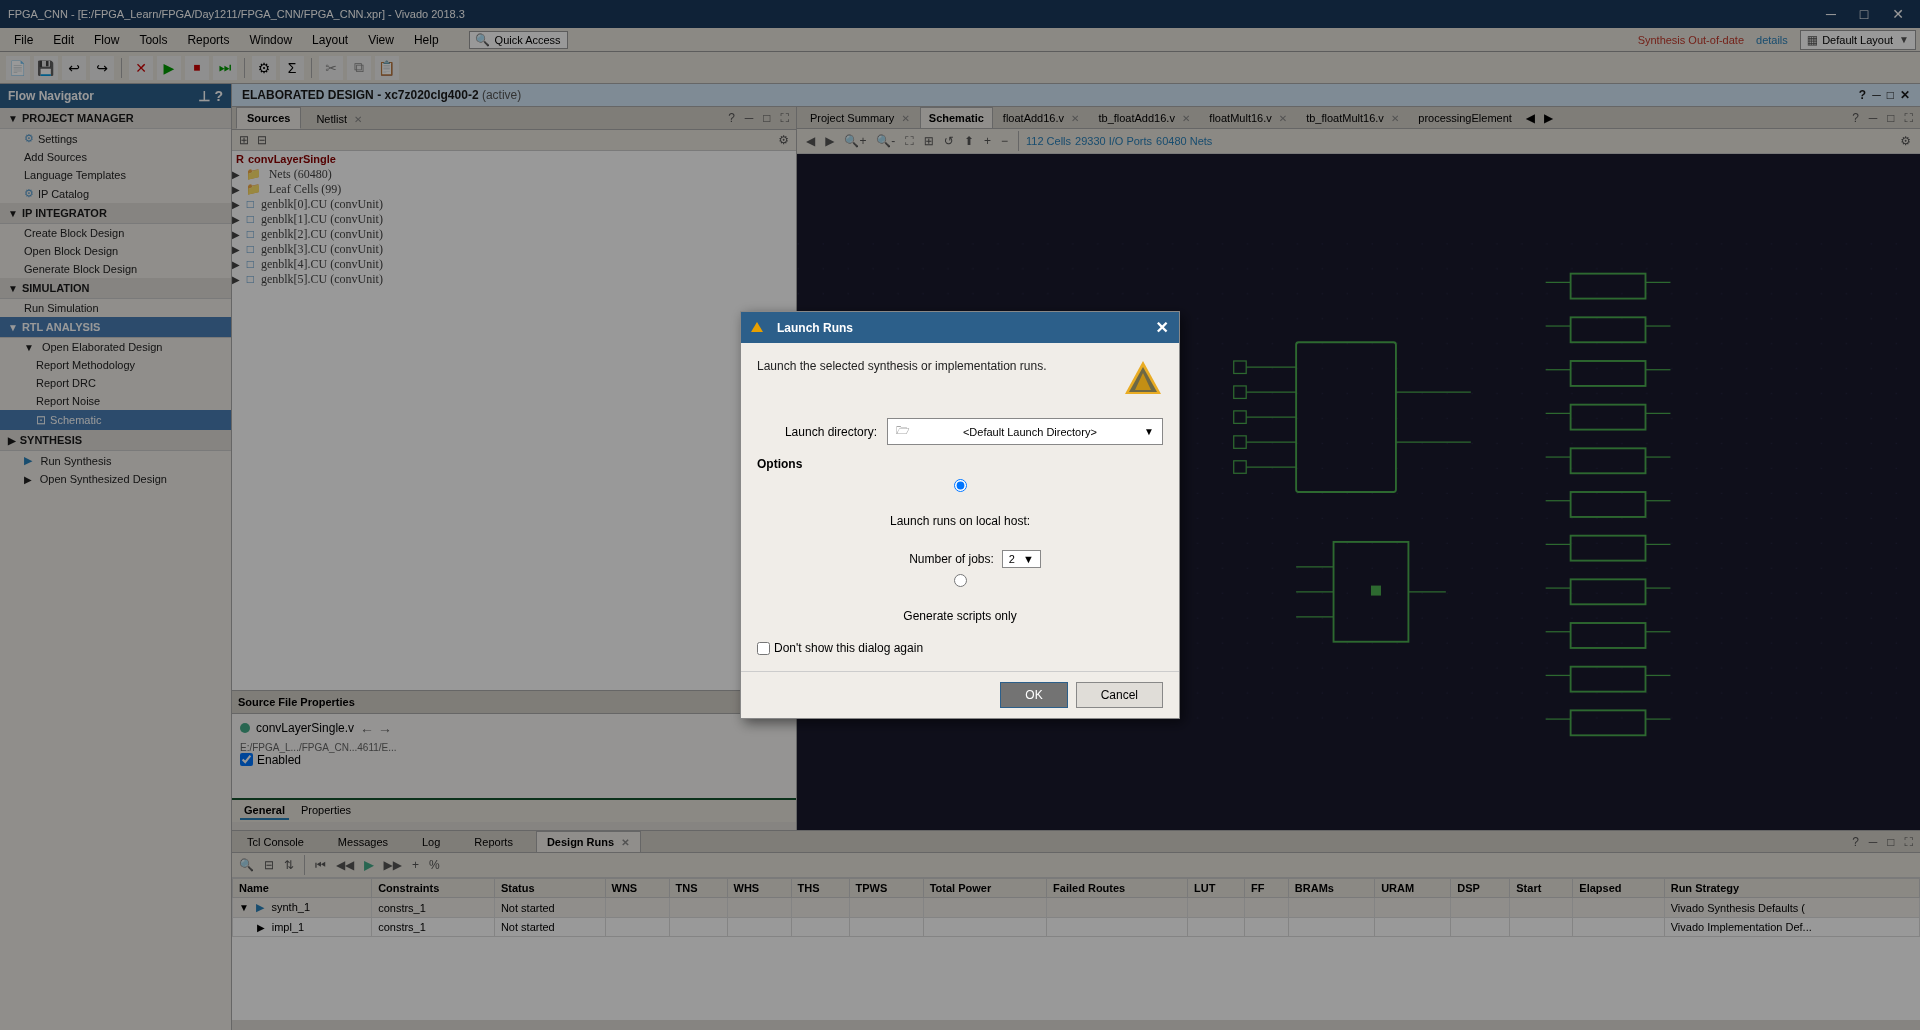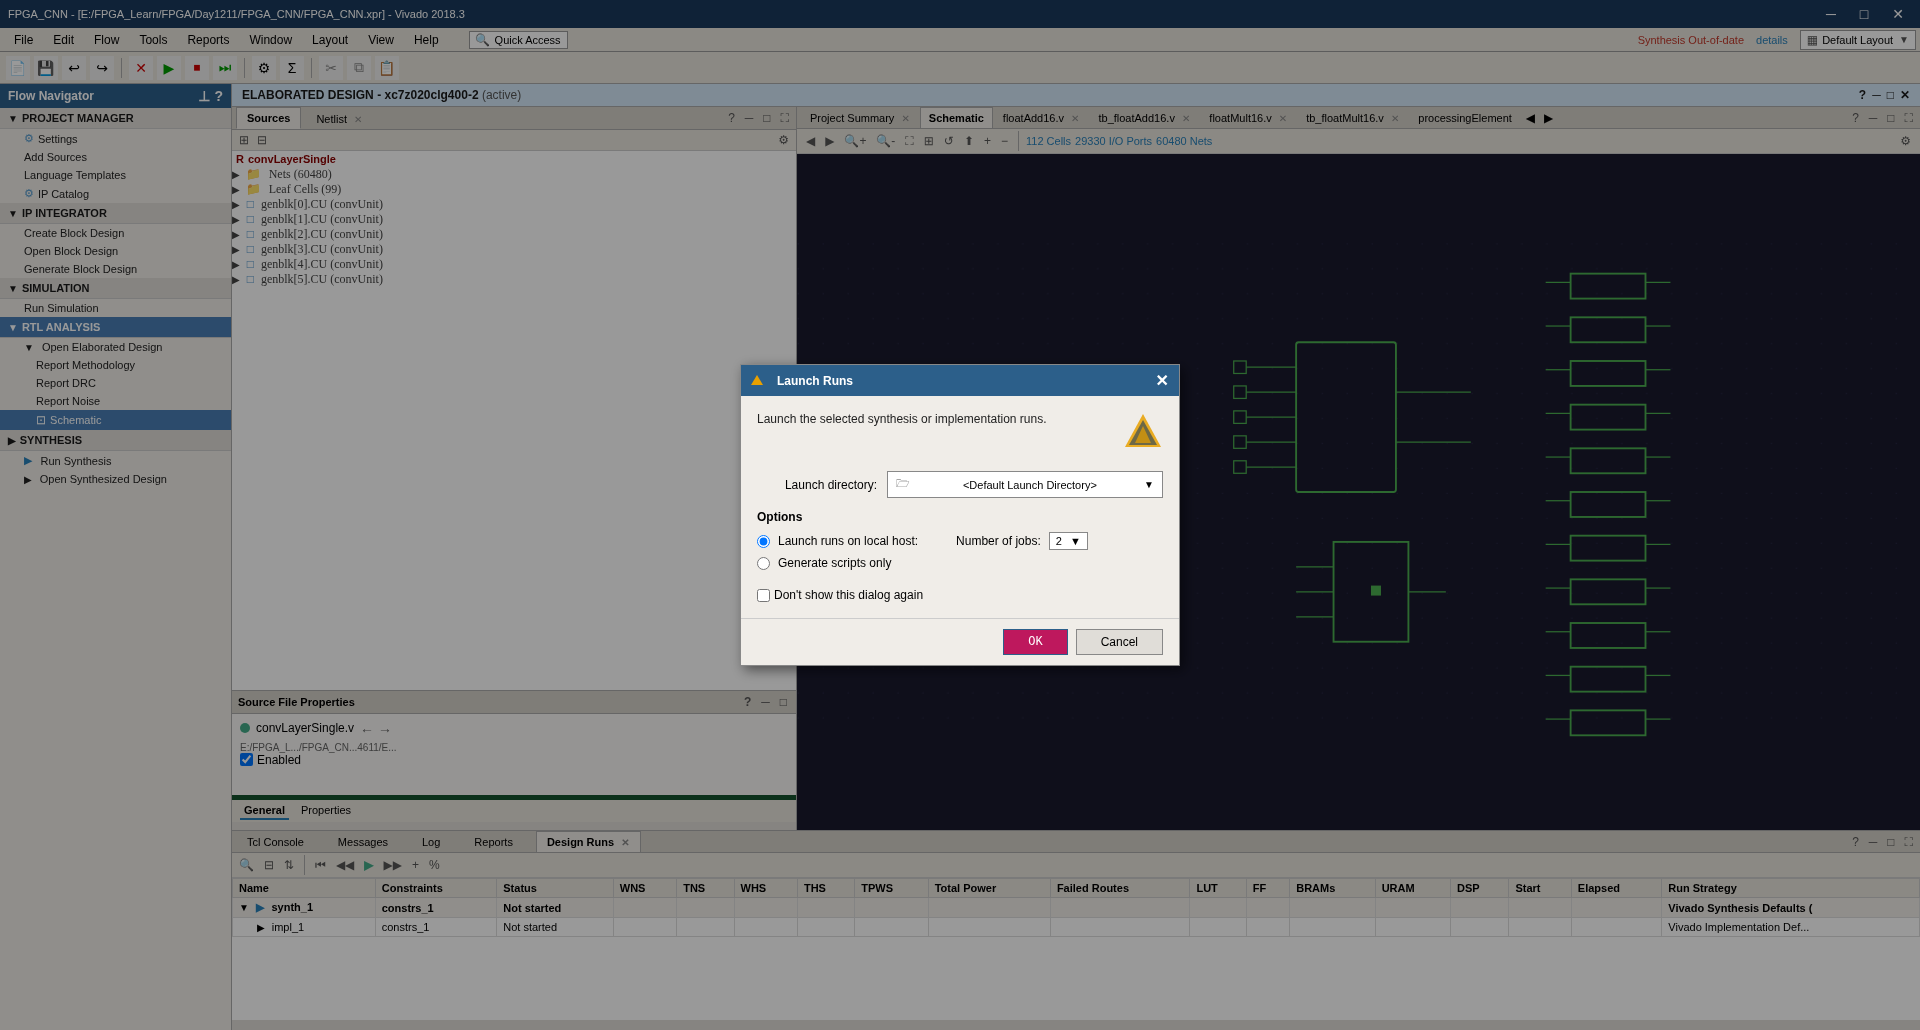--- a/index.html
+++ b/index.html
@@ -69,21 +69,21 @@
     
     #src-file-props { height: 140px; border-top: 1px solid #aaa; display: flex; flex-direction: column; }
     #sfp-header { display: flex; align-items: center; justify-content: space-between; background: #d4d0c8; padding: 3px 6px; border-bottom: 1px solid #aaa; font-size: 11px; font-weight: bold; }
     #sfp-content { padding: 6px 8px; background: #f8f7f5; flex: 1; overflow: hidden; }
     .sfp-file { display: flex; align-items: center; gap: 6px; margin-bottom: 6px; }
     .sfp-dot { width: 10px; height: 10px; border-radius: 50%; background: #4a8; display: inline-block; }
     .sfp-arrows { display: flex; gap: 4px; }
     .sfp-arrow { font-size: 14px; color: #666; cursor: pointer; }
     .sfp-path { font-size: 10px; color: #666; overflow: hidden; text-overflow: ellipsis; white-space: nowrap; }
     .sfp-enabled { display: flex; align-items: flex-start; gap: 4px; }
-    #sfp-tabs { display: flex; gap: 8px; padding: 2px 8px; background: #e8e4dc; border-top: 5px solid #14532d; }
+    #sfp-tabs { display: flex; gap: 8px; padding: 2px 8px; background: #e8e4dc; border-top: 2px solid #14532d; }
     .sfp-tab { font-size: 11px; cursor: pointer; padding: 2px 4px; }
     .sfp-tab.active { font-weight: bold; border-bottom: 2px solid #2980b9; }
 
     
     #schematic-area { flex: 1; display: flex; flex-direction: column; overflow: hidden; }
     #schematic-tabs { display: flex; align-items: center; background: #d4d0c8; border-bottom: 1px solid #aaa; padding: 0 4px; gap: 1px; overflow: hidden; }
     .sch-tab { padding: 4px 8px; cursor: pointer; font-size: 11px; border: 1px solid transparent; border-bottom: none; white-space: nowrap; }
     .sch-tab.active { background: #f0ede8; border-color: #aaa; font-weight: bold; }
     #schematic-toolbar { display: flex; align-items: center; padding: 2px 6px; background: #e8e4dc; border-bottom: 1px solid #ccc; gap: 4px; }
     .sch-stat { font-size: 11px; color: #2980b9; cursor: pointer; }
@@ -93,45 +93,45 @@
     #bottom-panel { height: 200px; border-top: 1px solid #aaa; display: flex; flex-direction: column; }
     #bottom-tabs { display: flex; align-items: center; background: #d4d0c8; border-bottom: 1px solid #aaa; padding: 0 4px; gap: 12px; }
     .bot-tab { padding: 4px 10px; cursor: pointer; font-size: 11px; border: 1px solid transparent; border-bottom: none; }
     .bot-tab.active { background: #f0ede8; border-color: #aaa; font-weight: bold; }
     #bottom-toolbar { display: flex; align-items: center; padding: 2px 4px; background: #e8e4dc; border-bottom: 1px solid #ccc; gap: 4px; }
     #design-runs-table { flex: 1; overflow: auto; background: #fff; }
     table { width: 100%; border-collapse: collapse; font-size: 11px; }
     thead tr { background: #e8e4dc; }
     th { padding: 3px 6px; text-align: left; border: 1px solid #ccc; font-weight: bold; white-space: nowrap; }
     td { padding: 3px 6px; border: 1px solid #ddd; white-space: nowrap; }
-    .run-row-group { background: #f0ede8; font-weight: bold; }
+    .run-row-group { background: #f0ede8; font-weight: normal; }
     .expand-icon { cursor: pointer; margin-right: 4px; font-size: 10px; }
     .play-icon { color: #2980b9; margin-right: 4px; }
 
     
     #modal-overlay { position: fixed; top: 0; left: 0; width: 1920px; height: 1030px; background: rgba(0,0,0,0.4); z-index: 100; display: flex; align-items: center; justify-content: center; }
     #modal { background: #f0ede8; border: 1px solid #888; box-shadow: 4px 4px 12px rgba(0,0,0,0.5); width: 440px; display: flex; flex-direction: column; }
     #modal-header { background: #2c5f8a; color: #fff; padding: 6px 10px; display: flex; align-items: center; justify-content: space-between; font-size: 12px; font-weight: bold; }
     #modal-close { color: #fff; cursor: pointer; font-size: 16px; }
     #modal-body { padding: 16px; }
     #modal-desc { display: flex; align-items: flex-start; gap: 12px; margin-bottom: 16px; }
     .modal-text { font-size: 12px; color: #222; }
     .modal-field { display: flex; align-items: center; gap: 10px; margin-bottom: 12px; }
     .modal-label { font-size: 12px; width: 120px; text-align: right; }
     .modal-dropdown { display: flex; align-items: center; border: 1px solid #888; background: #fff; padding: 3px 8px; font-size: 11px; flex: 1; cursor: pointer; justify-content: space-between; }
     .modal-dropdown-arrow { font-size: 10px; }
     #modal-options { font-size: 12px; font-weight: bold; margin-bottom: 8px; }
-    .modal-radio-row { display: flex; align-items: center; gap: 8px; margin-bottom: 6px; font-size: 12px; }
+    .modal-radio-row { display: flex; align-items: center; gap: 22px; margin-bottom: 6px; font-size: 12px; flex-direction: column; }
     .modal-radio-row input[type=radio] { cursor: pointer; }
     .modal-jobs { display: flex; align-items: center; gap: 8px; margin-left: 30px; }
     .modal-jobs-dropdown { display: flex; align-items: center; border: 1px solid #888; background: #fff; padding: 2px 6px; font-size: 11px; cursor: pointer; gap: 8px; }
     .modal-checkbox-row { display: flex; align-items: center; gap: 4px; font-size: 12px; }
     #modal-footer { display: flex; justify-content: flex-end; gap: 8px; padding: 10px 16px; border-top: 1px solid #ccc; }
     .modal-btn { padding: 5px 24px; font-size: 12px; cursor: pointer; border: 1px solid #888; }
-    .modal-btn.primary { background: #be185d; color: #fff; border-color: #2c5f8a; font-family: Liberation Mono, monospace; }
+    .modal-btn.primary { background: #737373; color: #fff; border-color: #2c5f8a; }
     .modal-btn.secondary { background: #e0ddd8; }
 
     
     .circuit-svg { width: 100%; height: 100%; }
 
     
     ::-webkit-scrollbar { width: 8px; height: 8px; }
     ::-webkit-scrollbar-track { background: #e0ddd8; }
     ::-webkit-scrollbar-thumb { background: #aaa; border-radius: 4px; }
 

